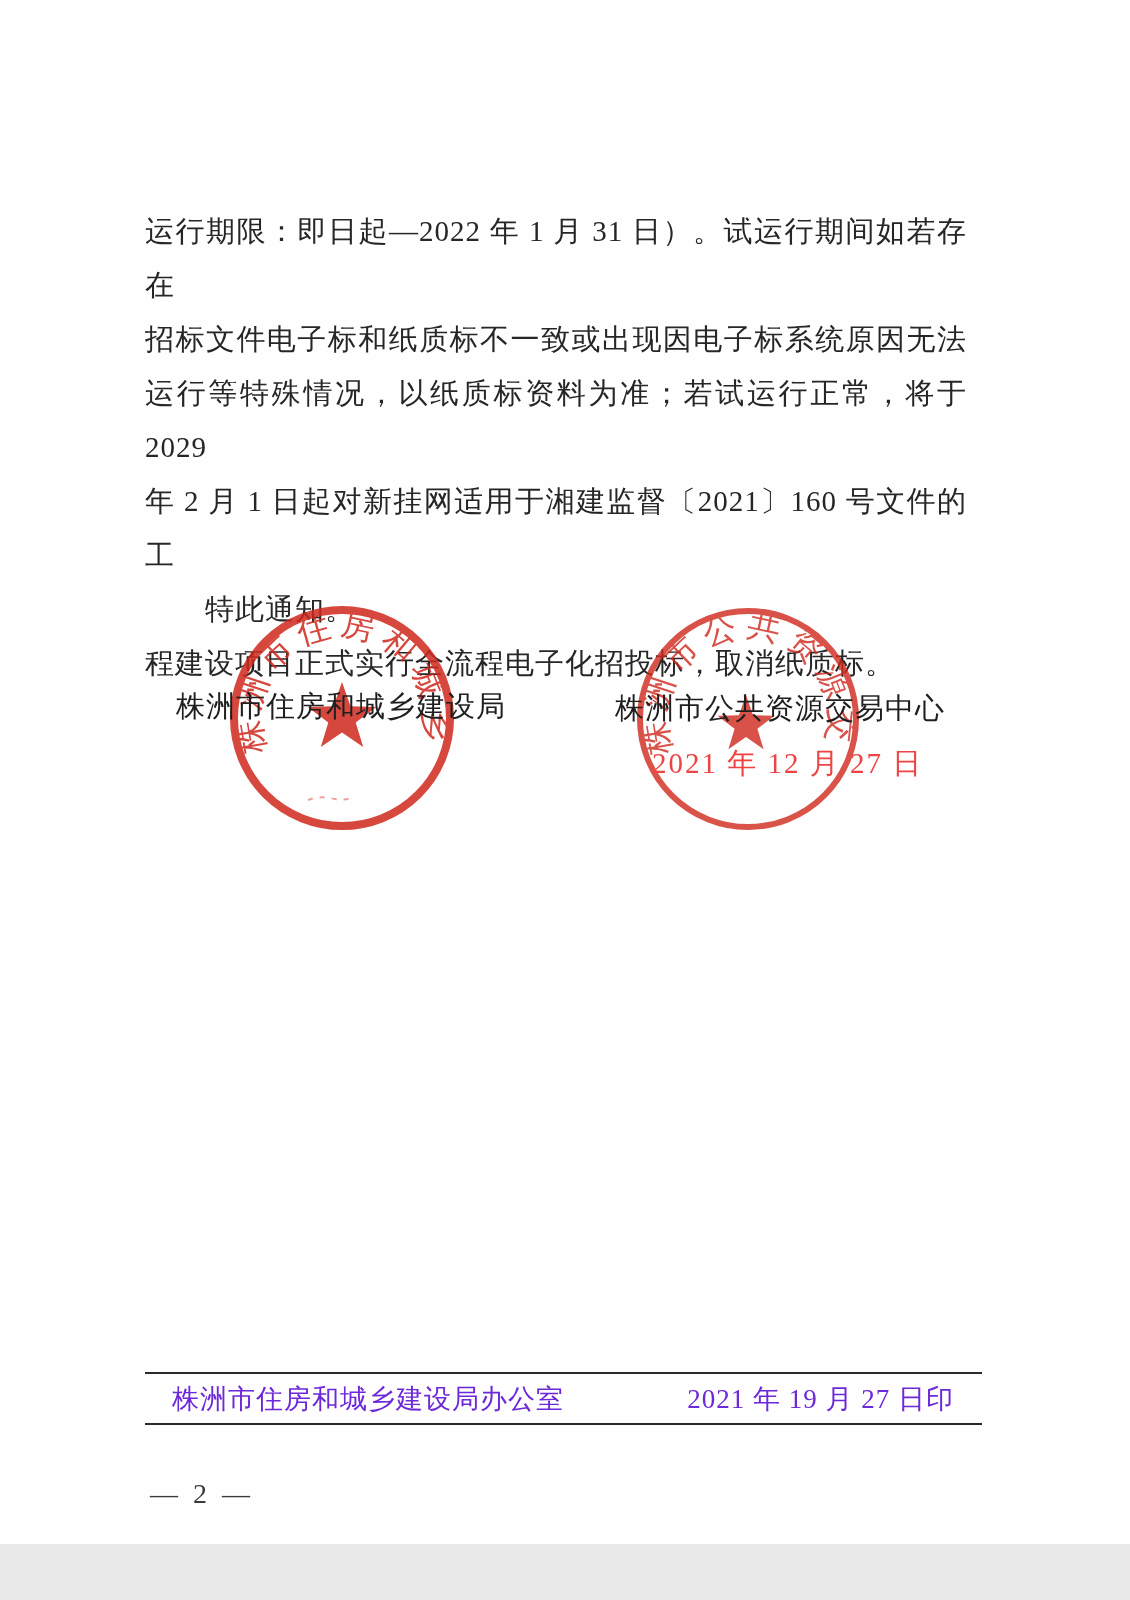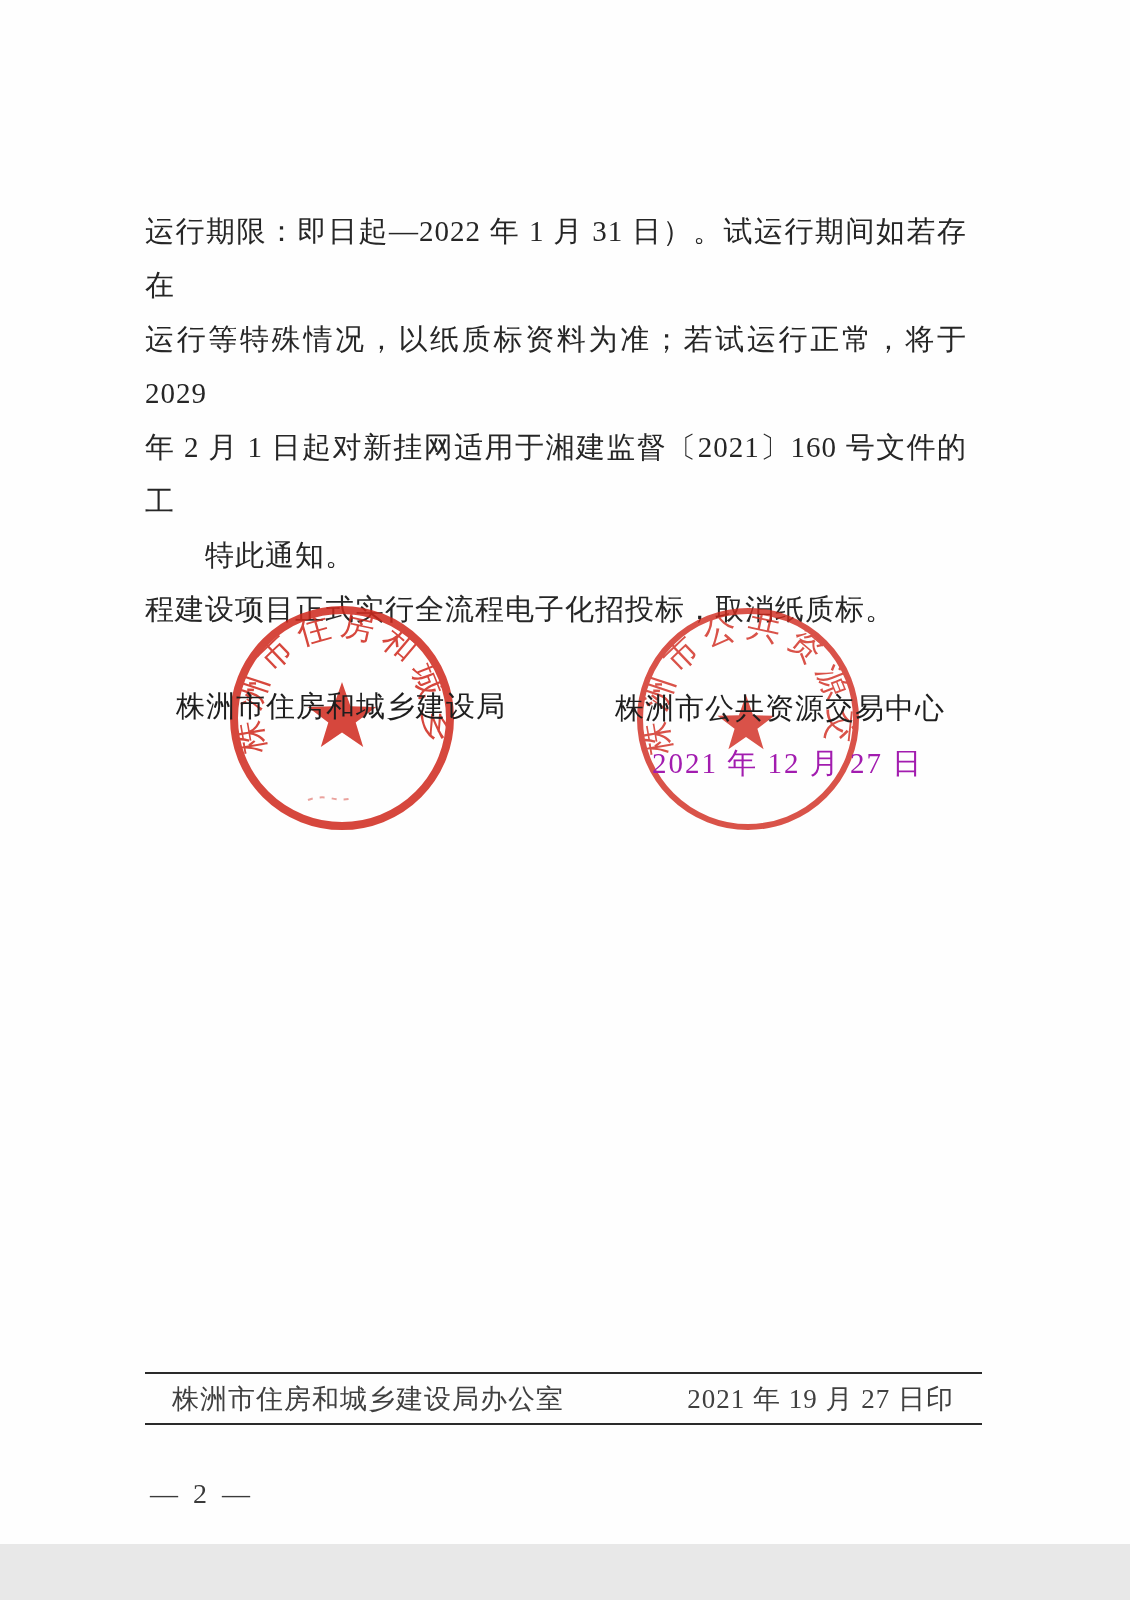--- a/index.html
+++ b/index.html
@@ -34,50 +34,51 @@
     color:#1e1e1e;
     white-space:nowrap;
   }
   .sig-org-left{left:176px;top:687px;}
   .sig-org-right{left:615px;top:689px;}
   .sig-date{
     position:absolute;
     left:652px;top:744px;
     font-size:29px;
     letter-spacing:2px;
-    color:#a21caf;
+    color:#ef4444;
     white-space:nowrap;
   }
   
   .footer-rule{
     position:absolute;left:145px;width:837px;height:0;
     border-top:2px solid #2a2a2a;
   }
   .rule-top{top:1372px;}
   .rule-bottom{top:1423px;}
   .footer-row{
     position:absolute;left:145px;top:1381px;width:837px;
     display:flex;justify-content:space-between;align-items:center;
-    font-size:27px;color:#404040;
+    font-size:27px;color:#6d28d9;
   }
   .footer-office{padding-left:27px;letter-spacing:1px;}
   .footer-printdate{padding-right:28px;letter-spacing:1px;}
   .page-number{
     position:absolute;left:150px;top:1478px;
     font-size:28px;color:#3a3a3a;letter-spacing:4px;
     white-space:nowrap;
   }
 </style>
 </head>
 <body>
 
 <div class="page">
 
   <div class="body-text">
     <div class="body-line justify">运行期限：即日起—2022 年 1 月 31 日）。试运行期间如若存在</div>
+    <div class="body-line justify">招标文件电子标和纸质标不一致或出现因电子标系统原因无法</div>
     <div class="body-line justify">运行等特殊情况，以纸质标资料为准；若试运行正常，将于 2029</div>
     <div class="body-line justify">年 2 月 1 日起对新挂网适用于湘建监督〔2021〕160 号文件的工</div>
     <div class="body-line indent">特此通知。</div>
     <div class="body-line">程建设项目正式实行全流程电子化招投标，取消纸质标。</div>
   </div>
 
   <svg class="seal seal-left" width="252" height="252" viewBox="0 0 252 252">
     <g opacity="0.85">
       <circle cx="126" cy="126" r="108" fill="none" stroke="#d0281c" stroke-width="8"></circle>
       <defs>

